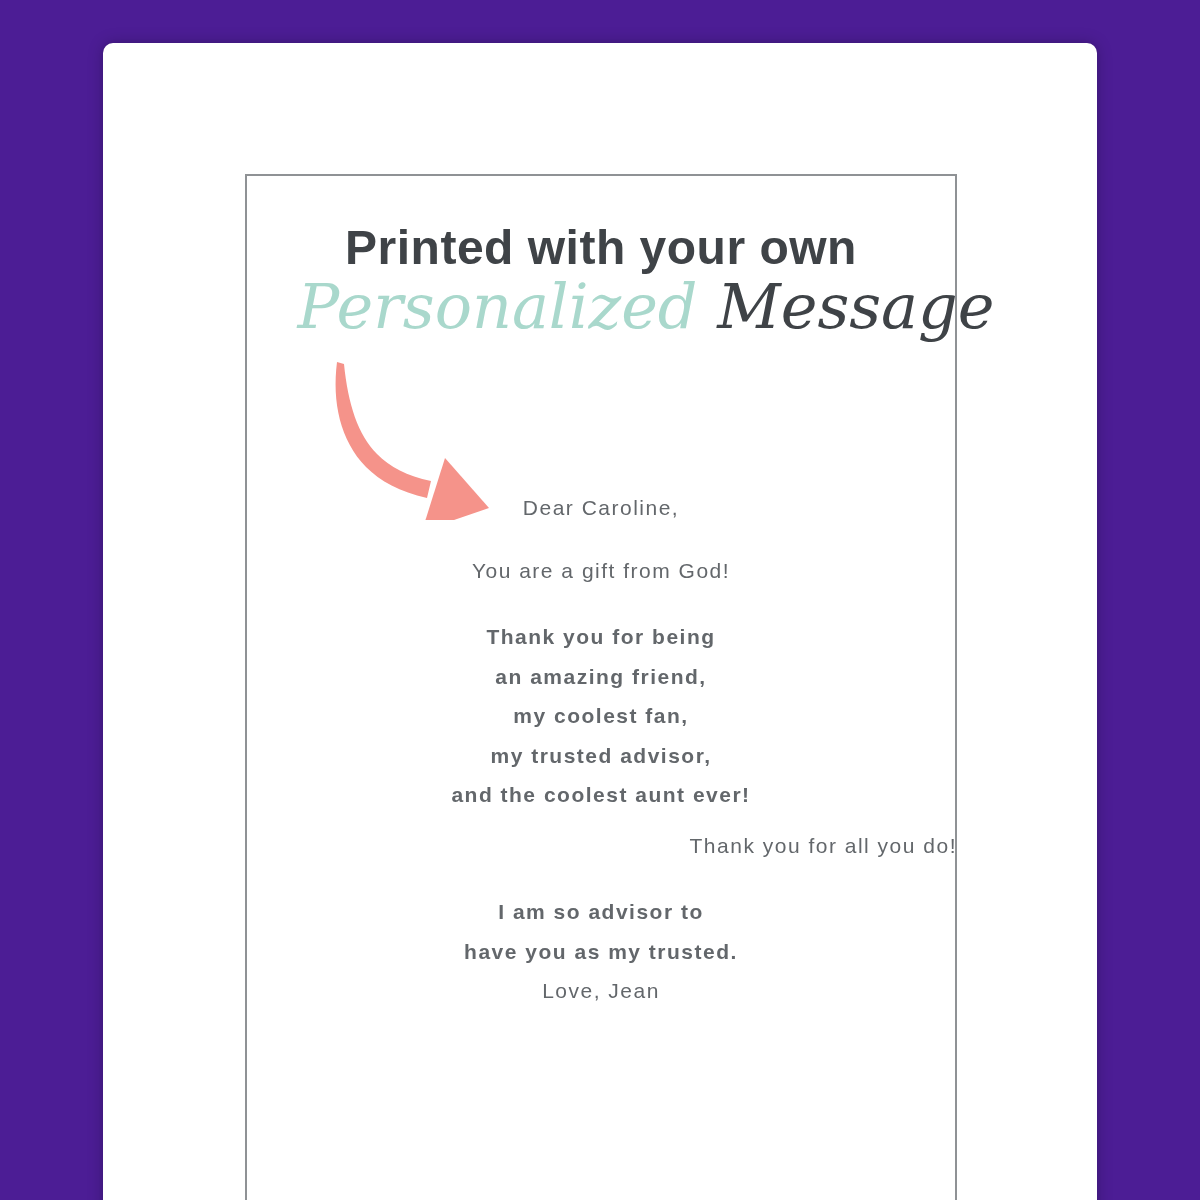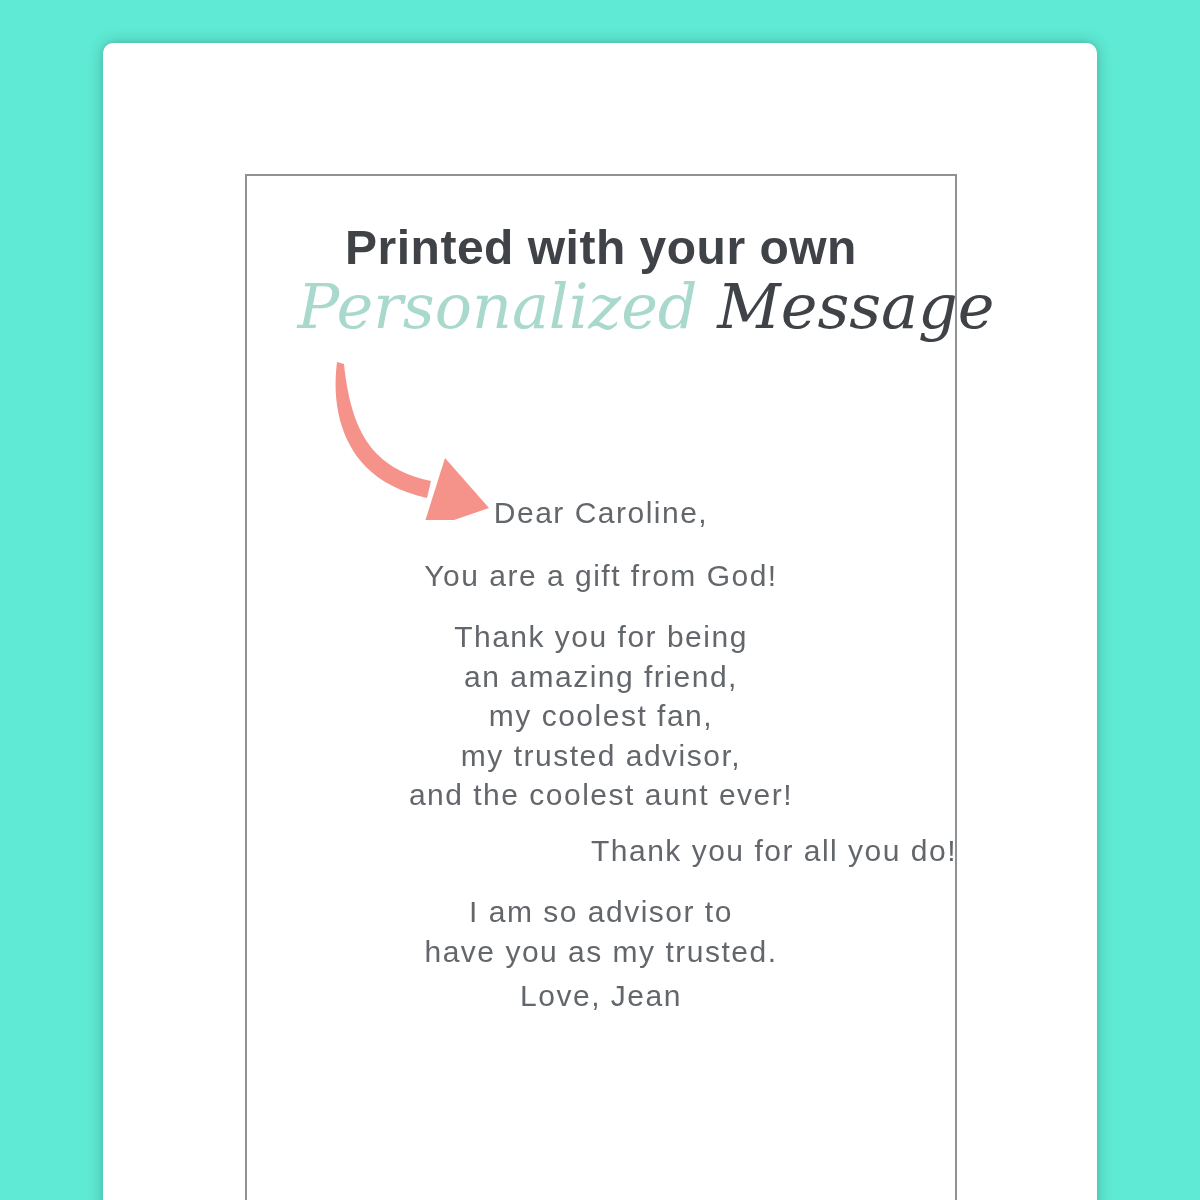--- a/index.html
+++ b/index.html
@@ -8,21 +8,21 @@
     width: 1200px;
     height: 1200px;
     background: #ffffff;
     overflow: hidden;
     font-family: "Liberation Sans", sans-serif;
   }
   .stage {
     position: relative;
     width: 1200px;
     height: 1200px;
-    background: #5eead4;
+    background: #4c1d95;
   }
   .card {
     position: absolute;
     left: 103px;
     top: 43px;
     width: 994px;
     height: 1320px;
     background: #ffffff;
     border-radius: 10px;
     box-shadow: 0 0 16px rgba(0,0,0,0.22), 0 0 4px rgba(0,0,0,0.08);
@@ -72,26 +72,26 @@
     width: 160px;
     height: 160px;
   }
   .msg-line, .msg-block {
     position: absolute;
     left: 142px;
     width: 712px;
     text-align: center;
     font-family: "Liberation Sans", sans-serif;
     font-weight: 300;
-    font-size: 30px;
+    font-size: 21px;
     letter-spacing: 1.5px;
     color: #63676b;
     white-space: nowrap;
   }
-  .msg-block { line-height: 39.5px; }
+  .msg-block { line-height: 39.5px; font-weight: bold; }
   .msg-salutation { top: 453px; }
   .msg-gift       { top: 516px; }
   .msg-para       { top: 574px; }
   .msg-thanks     { top: 791px; text-align: right; }
   .msg-blessed    { top: 849px; }
   .msg-signoff    { top: 936px; }
 </style>
 </head>
 <body>
 

